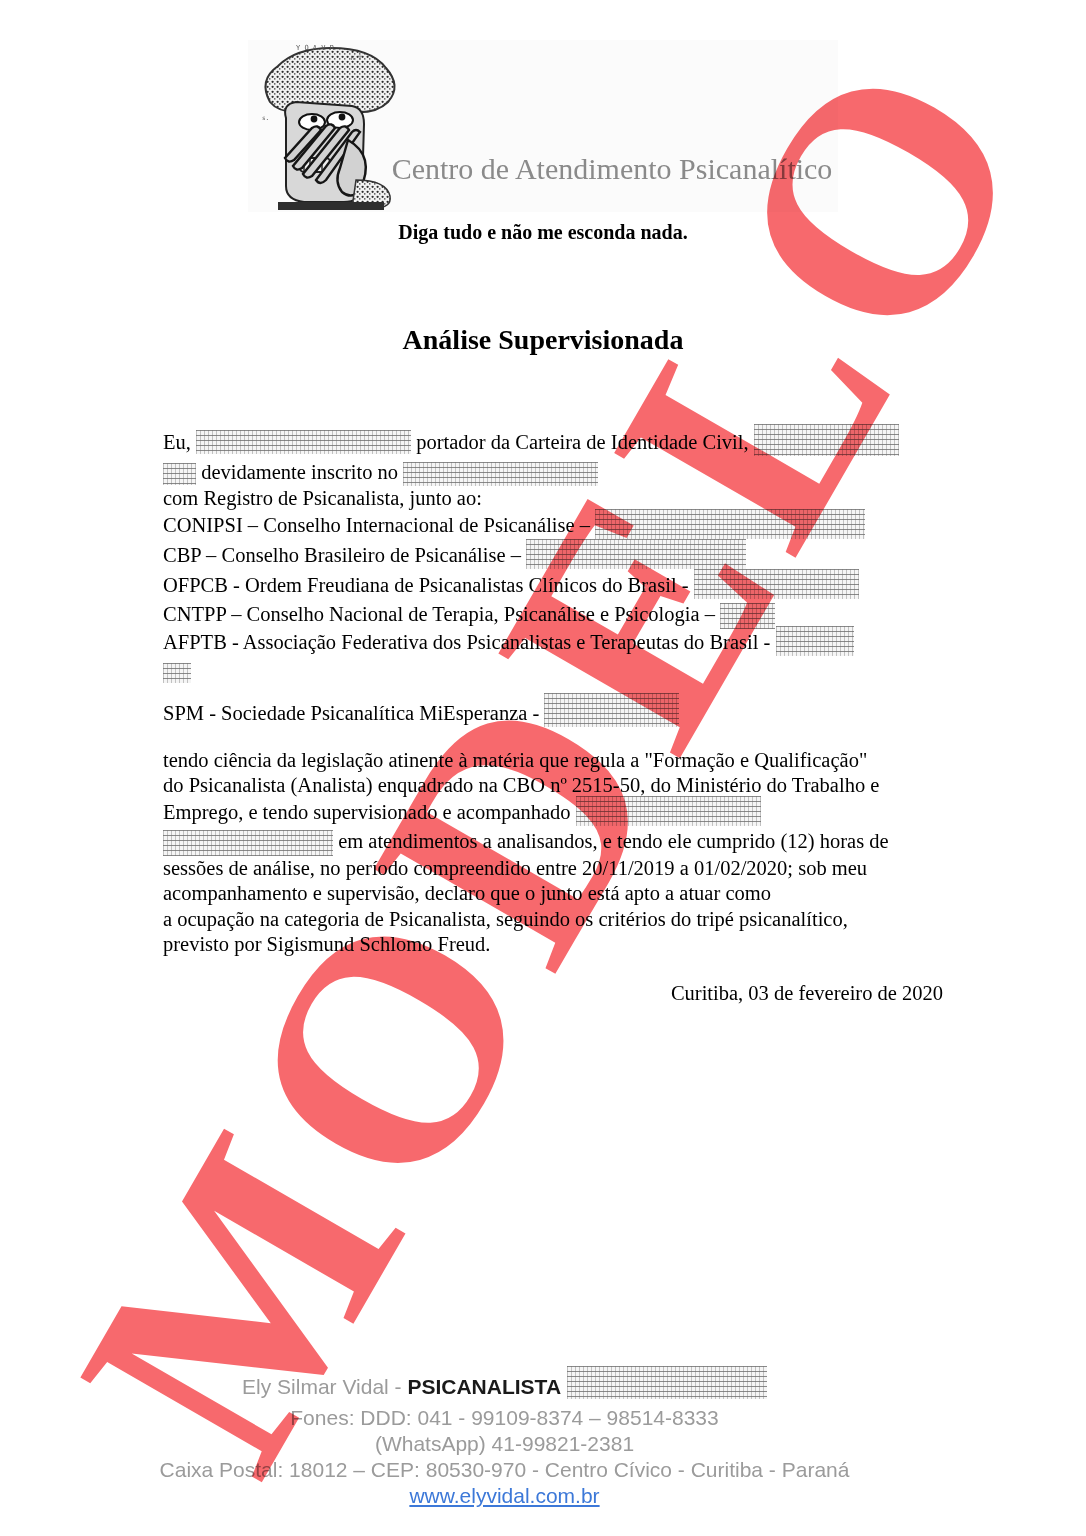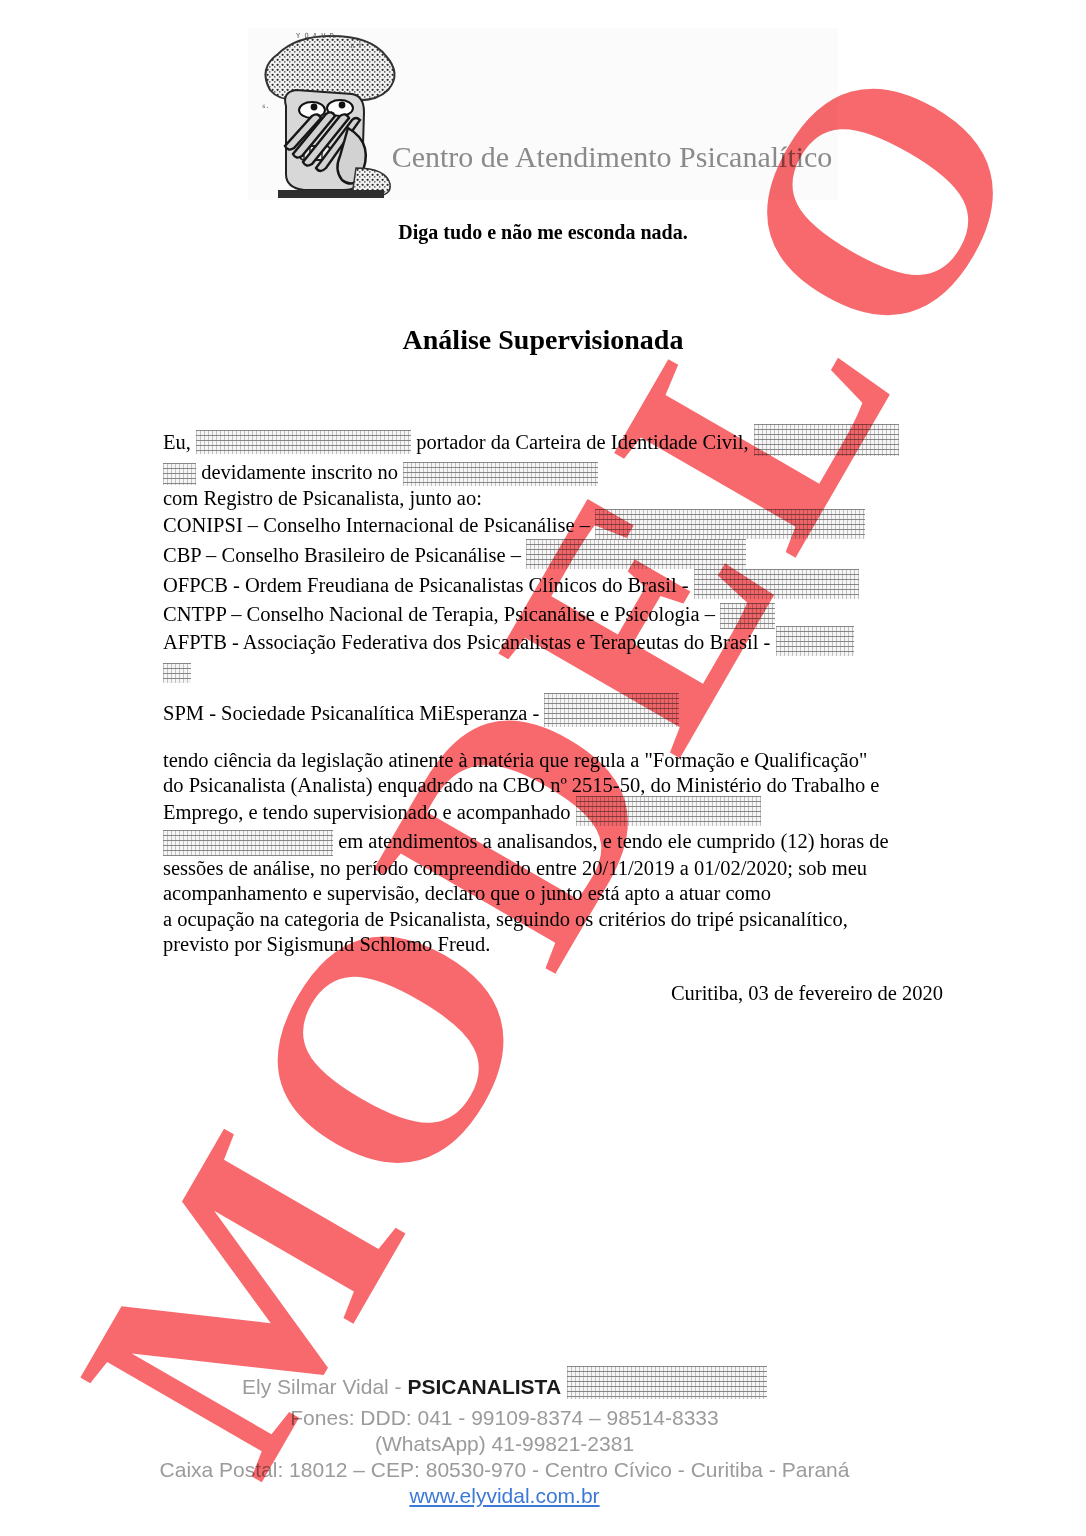--- a/index.html
+++ b/index.html
@@ -3,21 +3,21 @@
 <meta charset="utf-8">
 <style>
   html,body{margin:0;padding:0;}
   body{
     width:1086px;height:1536px;position:relative;background:#ffffff;
     font-family:"Liberation Serif","DejaVu Serif",serif;color:#000;
     overflow:hidden;
   }
   
   .header-block{
-    position:absolute;left:248px;top:28px;width:590px;height:172px;
+    position:absolute;left:248px;top:40px;width:590px;height:172px;
     background:#fbfbfb;
   }
   .logo-art{position:absolute;left:8px;top:0;width:150px;height:172px;}
   .brand-title{
     position:absolute;left:162px;top:22px;width:428px;text-align:center;
     font-size:62px;color:#8a8a8a;letter-spacing:1px;white-space:nowrap;
   }
   .brand-sub{
     position:absolute;left:138px;top:112px;width:452px;text-align:center;
     font-size:30px;color:#8a8a8a;white-space:nowrap;

